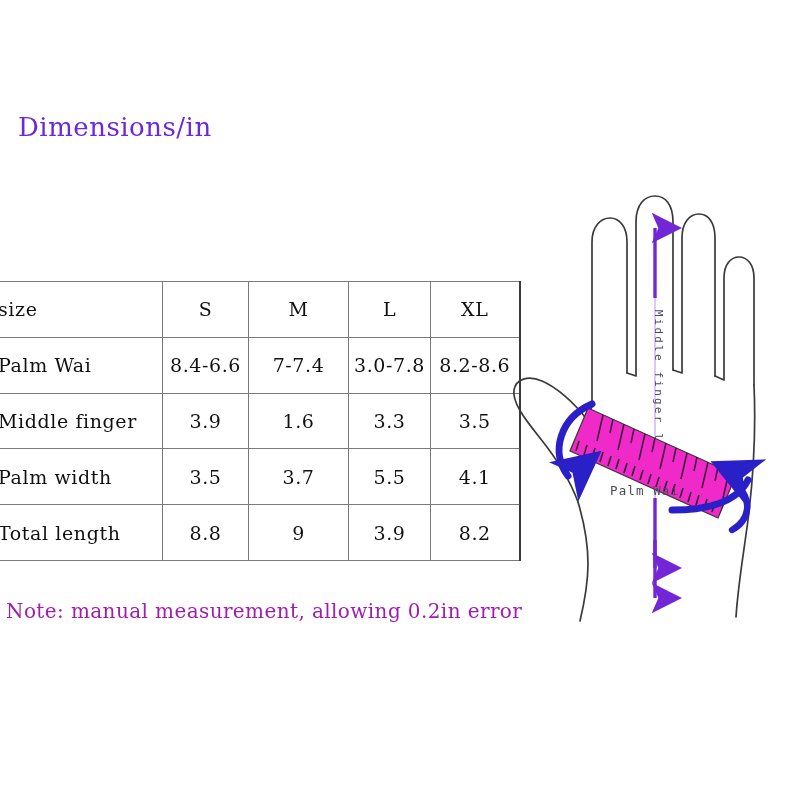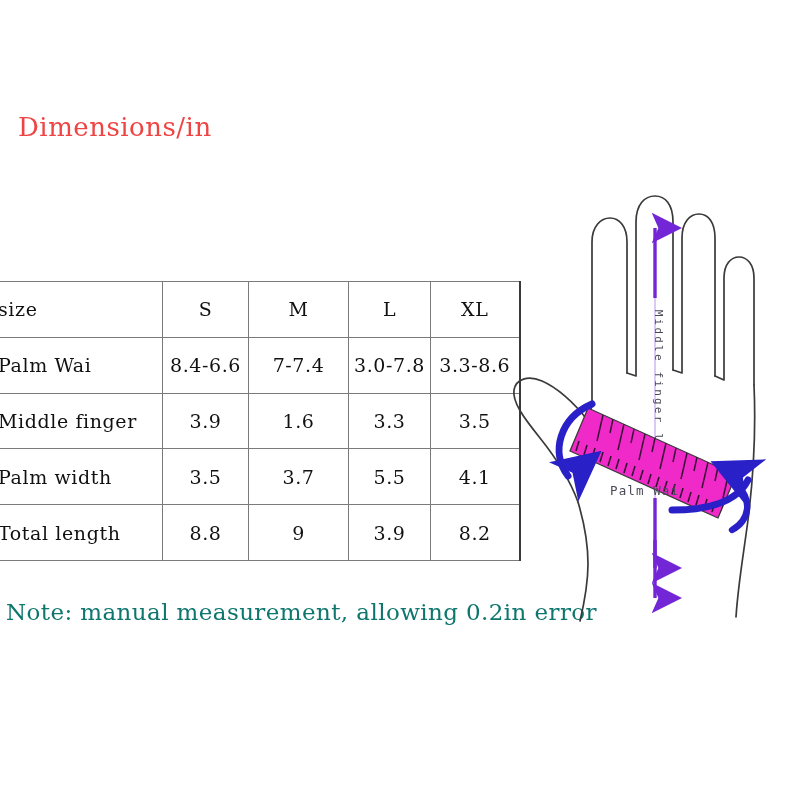--- a/index.html
+++ b/index.html
@@ -15,21 +15,21 @@
     font-family: "DejaVu Sans Mono", "Liberation Mono", monospace;
     color: #000000;
   }
 
   #page-title {
     position: absolute;
     left: 18px;
     top: 112px;
     font-size: 26px;
     letter-spacing: 0.5px;
-    color: #ef4444;
+    color: #6d28d9;
     white-space: nowrap;
     font-family: "DejaVu Serif", "Liberation Serif", serif;
   }
 
   
   #size-table {
     position: absolute;
     left: -12px;
     top: 281px;
     width: 521px;
@@ -62,22 +62,22 @@
   #size-table col.c-m  { width: 100px; }
   #size-table col.c-l  { width: 82px; }
   #size-table col.c-xl { width: 89px; }
   #size-table td.last-col { border-right: 2.4px solid #3a3a3a; }
 
   
   #note {
     position: absolute;
     left: 6px;
     top: 599px;
-    font-size: 23px;
-    color: #0f766e;
+    font-size: 20px;
+    color: #a21caf;
     white-space: nowrap;
     letter-spacing: 0.4px;
     font-family: "DejaVu Serif", "Liberation Serif", serif;
   }
 
   
   #hand-diagram {
     position: absolute;
     left: 500px;
     top: 180px;
@@ -107,21 +107,21 @@
       <td class="val-cell">S</td>
       <td class="val-cell">M</td>
       <td class="val-cell">L</td>
       <td class="val-cell last-col">XL</td>
     </tr>
     <tr>
       <td class="label-cell">Palm Wai</td>
       <td class="val-cell">8.4-6.6</td>
       <td class="val-cell">7-7.4</td>
       <td class="val-cell">3.0-7.8</td>
-      <td class="val-cell last-col">3.3-8.6</td>
+      <td class="val-cell last-col">8.2-8.6</td>
     </tr>
     <tr>
       <td class="label-cell">Middle finger</td>
       <td class="val-cell">3.9</td>
       <td class="val-cell">1.6</td>
       <td class="val-cell">3.3</td>
       <td class="val-cell last-col">3.5</td>
     </tr>
     <tr>
       <td class="label-cell">Palm width</td>

